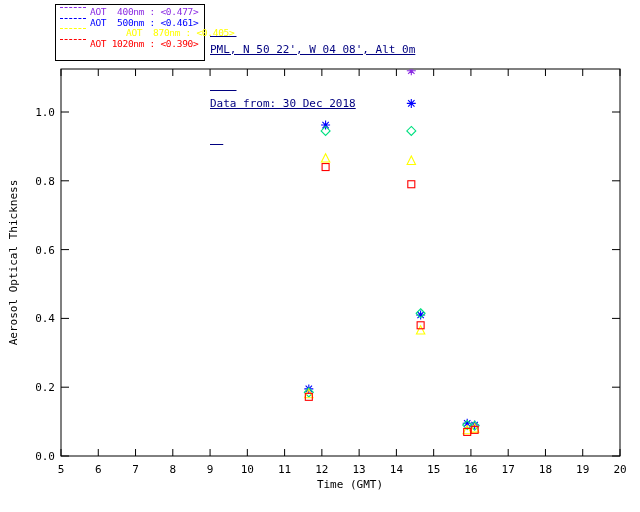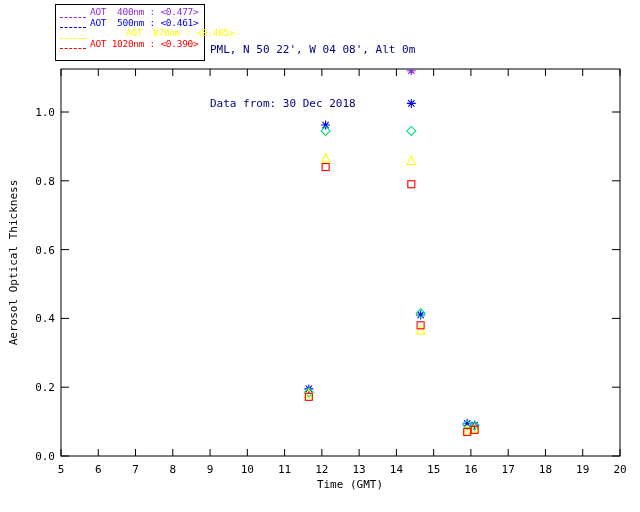--- a/index.html
+++ b/index.html
@@ -1,21 +1,21 @@
 <!DOCTYPE html>
 <html><head>
 <meta charset="utf-8">
 <style>
   html,body{margin:0;padding:0;background:#ffffff;}
   #stage{position:relative;width:640px;height:512px;background:#ffffff;overflow:hidden;
          font-family:"DejaVu Sans Mono",monospace;}
   
   #legend{position:absolute;left:55px;top:4px;width:150px;height:57px;border:1px solid #000;
           background:#fff;box-sizing:border-box;padding:2px 0 0 4px;}
-  .legend-row{display:flex;align-items:flex-end;height:10.5px;font-size:9.5px;line-height:10.5px;
+  .legend-row{display:flex;align-items:flex-start;height:10.5px;font-size:9.5px;line-height:10.5px;
               white-space:pre;letter-spacing:-0.3px;}
   .legend-row .dash{width:26px;border-top:1px dashed #000;margin-right:4px;flex:0 0 auto;}
   
   #plot-header{position:absolute;left:210px;top:5px;font-size:11px;line-height:18px;
                color:#000080;white-space:pre;}
   
   #ylabel{position:absolute;left:-97px;top:256px;width:220px;text-align:center;font-size:11px;color:#000;
           transform:rotate(-90deg);}
   #xlabel{position:absolute;left:240px;top:478px;width:220px;text-align:center;font-size:11px;color:#000;}
   svg{position:absolute;left:0;top:0;}
@@ -34,21 +34,21 @@
       <span class="dash" style="border-top-color: rgb(0, 0, 255);"></span><span>AOT  500nm : &lt;0.461&gt;</span>
     </div>
     <div class="legend-row" style="color: rgb(255, 255, 0); gap: 36px;">
       <span class="dash" style="border-top-color: rgb(255, 255, 0);"></span><span>AOT  870nm : &lt;0.405&gt;</span>
     </div>
     <div class="legend-row" style="color: rgb(255, 0, 0);">
       <span class="dash" style="border-top-color: rgb(255, 0, 0);"></span><span>AOT 1020nm : &lt;0.390&gt;</span>
     </div>
   </div>
 
-  <div id="plot-header" style="color: rgb(0, 0, 128);">
+  <div id="plot-header" style="color: rgb(0, 0, 128); text-decoration: underline;">
     <div>PML, N 50 22', W 04 08', Alt 0m</div>
     <div>Data from: 30 Dec 2018</div>
   </div>
 
   <div id="ylabel">Aerosol Optical Thickness</div>
   <div id="xlabel">Time (GMT)</div>
 
   <svg id="plot-svg" width="640" height="512" viewBox="0 0 640 512">
       <defs>
         <clipPath id="plotclip">

